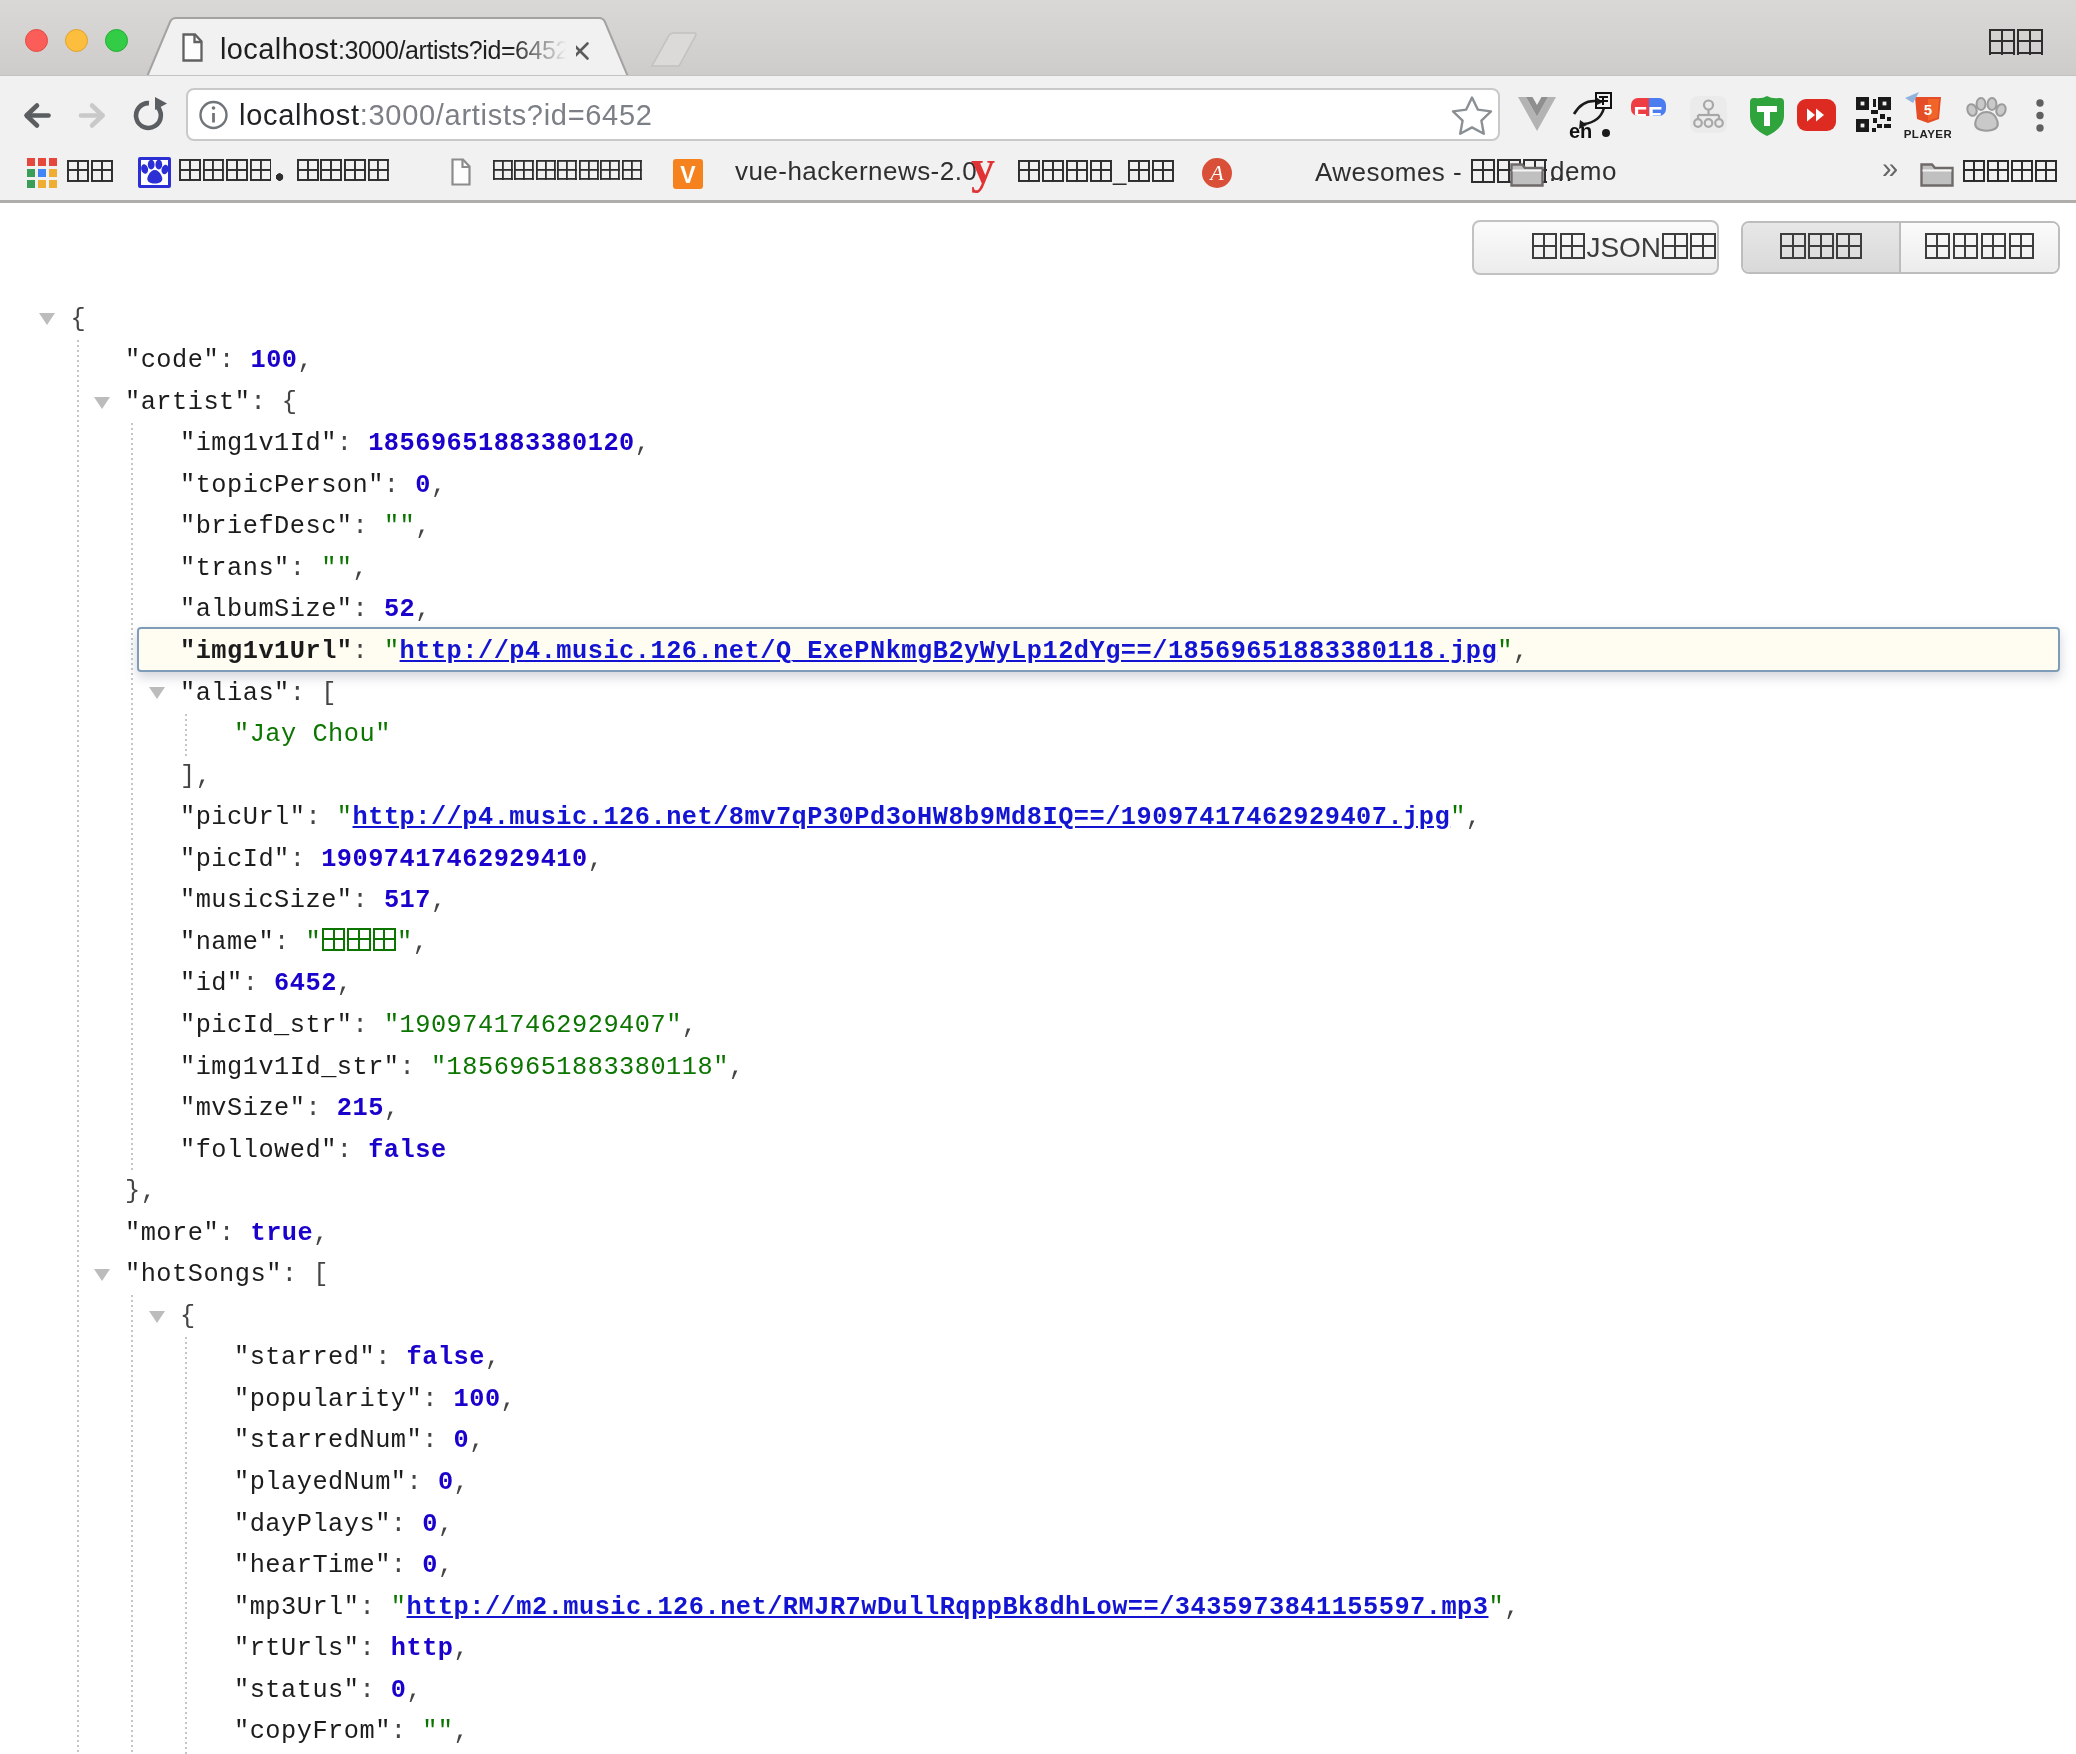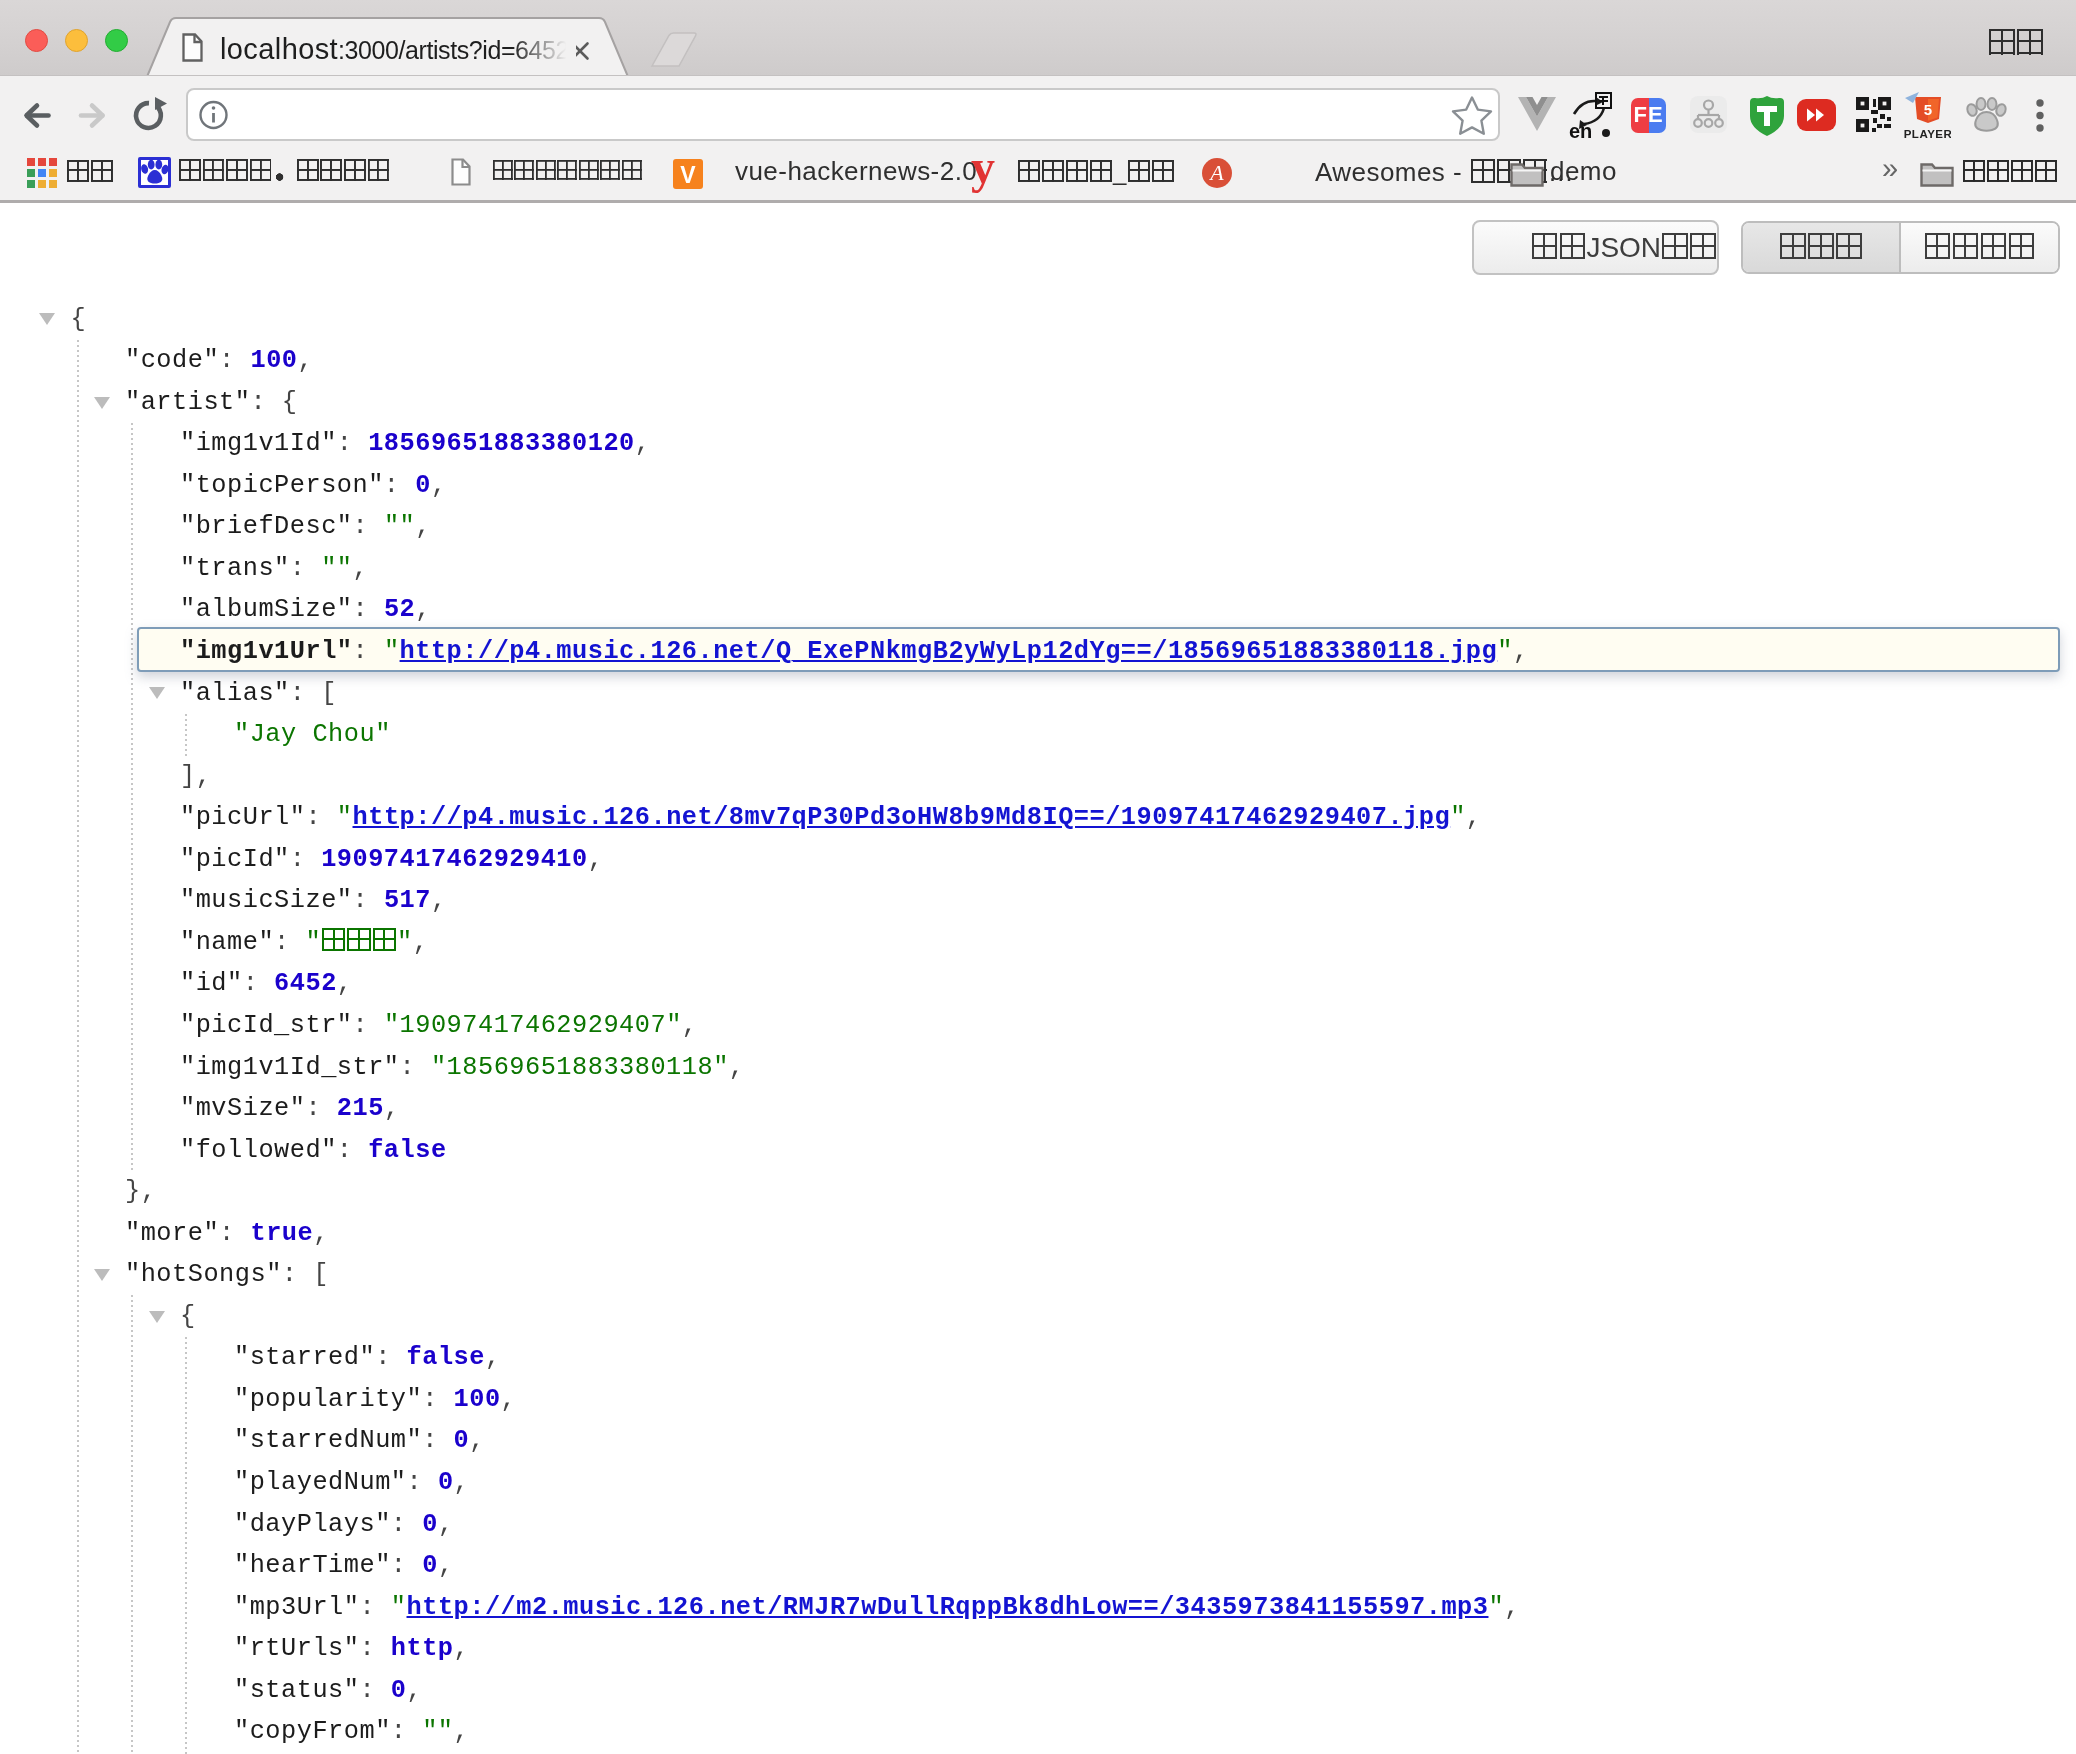--- a/index.html
+++ b/index.html
@@ -119,40 +119,41 @@
   </svg>
   <div id="urlbar"></div>
   <svg class="abs" style="left:186px;top:88px" width="1314" height="53">
 
     <circle cx="27.5" cy="27" r="13" fill="none" stroke="#70757a" stroke-width="2.4"></circle>
     <line x1="27.5" y1="25" x2="27.5" y2="34.5" stroke="#70757a" stroke-width="2.8"></line>
     <circle cx="27.5" cy="20" r="1.8" fill="#70757a"></circle>
 
     <path id="star" fill="none" stroke="#8a8f94" stroke-width="2.4" stroke-linejoin="round" d="M1286,9.5 L1291.8,21.6 L1305,23.4 L1295.4,32.6 L1297.8,45.8 L1286,39.4 L1274.2,45.8 L1276.6,32.6 L1267,23.4 L1280.2,21.6 Z"></path>
   </svg>
+  <div id="urltext"><span class="host">localhost</span><span class="rest">:3000/artists?id=6452</span></div>
 
   <svg class="abs" style="left:1516px;top:95px" width="42" height="42">
 <polygon points="2,2 21,36 40,2 32,2 21,21.5 10,2" fill="#b3b3b3"></polygon>
 <polygon points="10,2 21,21.5 32,2 25.5,2 21,10 16.5,2" fill="#8f8f8f"></polygon>
     </svg>
 <svg class="abs" style="left:1566px;top:92px" width="48" height="50">
 <g fill="none" stroke="#1b1b1b" stroke-width="2.6">
 <path d="M8,22 Q16,8 30,9"></path>
         <path d="M38,16 Q34,30 18,32"></path>
 </g>
 <polygon points="30,5 37,10 29,14" fill="#1b1b1b"></polygon>
 <polygon points="14,28 21,33 13,37" fill="#1b1b1b"></polygon>
 <circle cx="40" cy="41" r="4" fill="#1b1b1b"></circle>
 <text x="3" y="46" font-size="20" font-weight="bold" fill="#111" font-family="Liberation Sans">en</text>
 <rect x="30" y="1" width="15" height="15" fill="none" stroke="#111" stroke-width="2"></rect>
 <rect x="33" y="4" width="9" height="2" fill="#111"></rect>
       <rect x="33" y="8" width="9" height="2" fill="#111"></rect>
 <rect x="36" y="4" width="2" height="9" fill="#111"></rect>
 </svg>
-<div class="abs" style="left:1631px;top:98px;width:35px;height:35px;border-radius:7px;overflow:hidden">
+<div class="abs" style="left:1631px;top:98px;width:35px;height:18px;border-radius:7px;overflow:hidden">
 <div style="position:absolute;left:0;top:0;width:17.5px;height:35px;background:#ee3d43"></div>
 <div style="position:absolute;left:17.5px;top:0;width:17.5px;height:35px;background:#4b7cf0"></div>
 <div style="position:absolute;left:0;top:4px;width:100%;text-align:center;color:#fff;font-weight:bold;font-size:22px;letter-spacing:1px;font-family:'Liberation Sans'">FE</div>
 </div>
 <div class="abs" style="left:1690px;top:96px;width:37px;height:37px;border-radius:8px;background:#ebebeb"></div>
 <svg class="abs" style="left:1690px;top:96px" width="37" height="37">
 <g stroke="#a7a7a7" stroke-width="2.2" fill="#ebebeb">
 <circle cx="18.5" cy="9" r="4.5"></circle>
 <line x1="18.5" y1="13.5" x2="18.5" y2="19"></line>
 <line x1="8" y1="19" x2="29" y2="19"></line>

